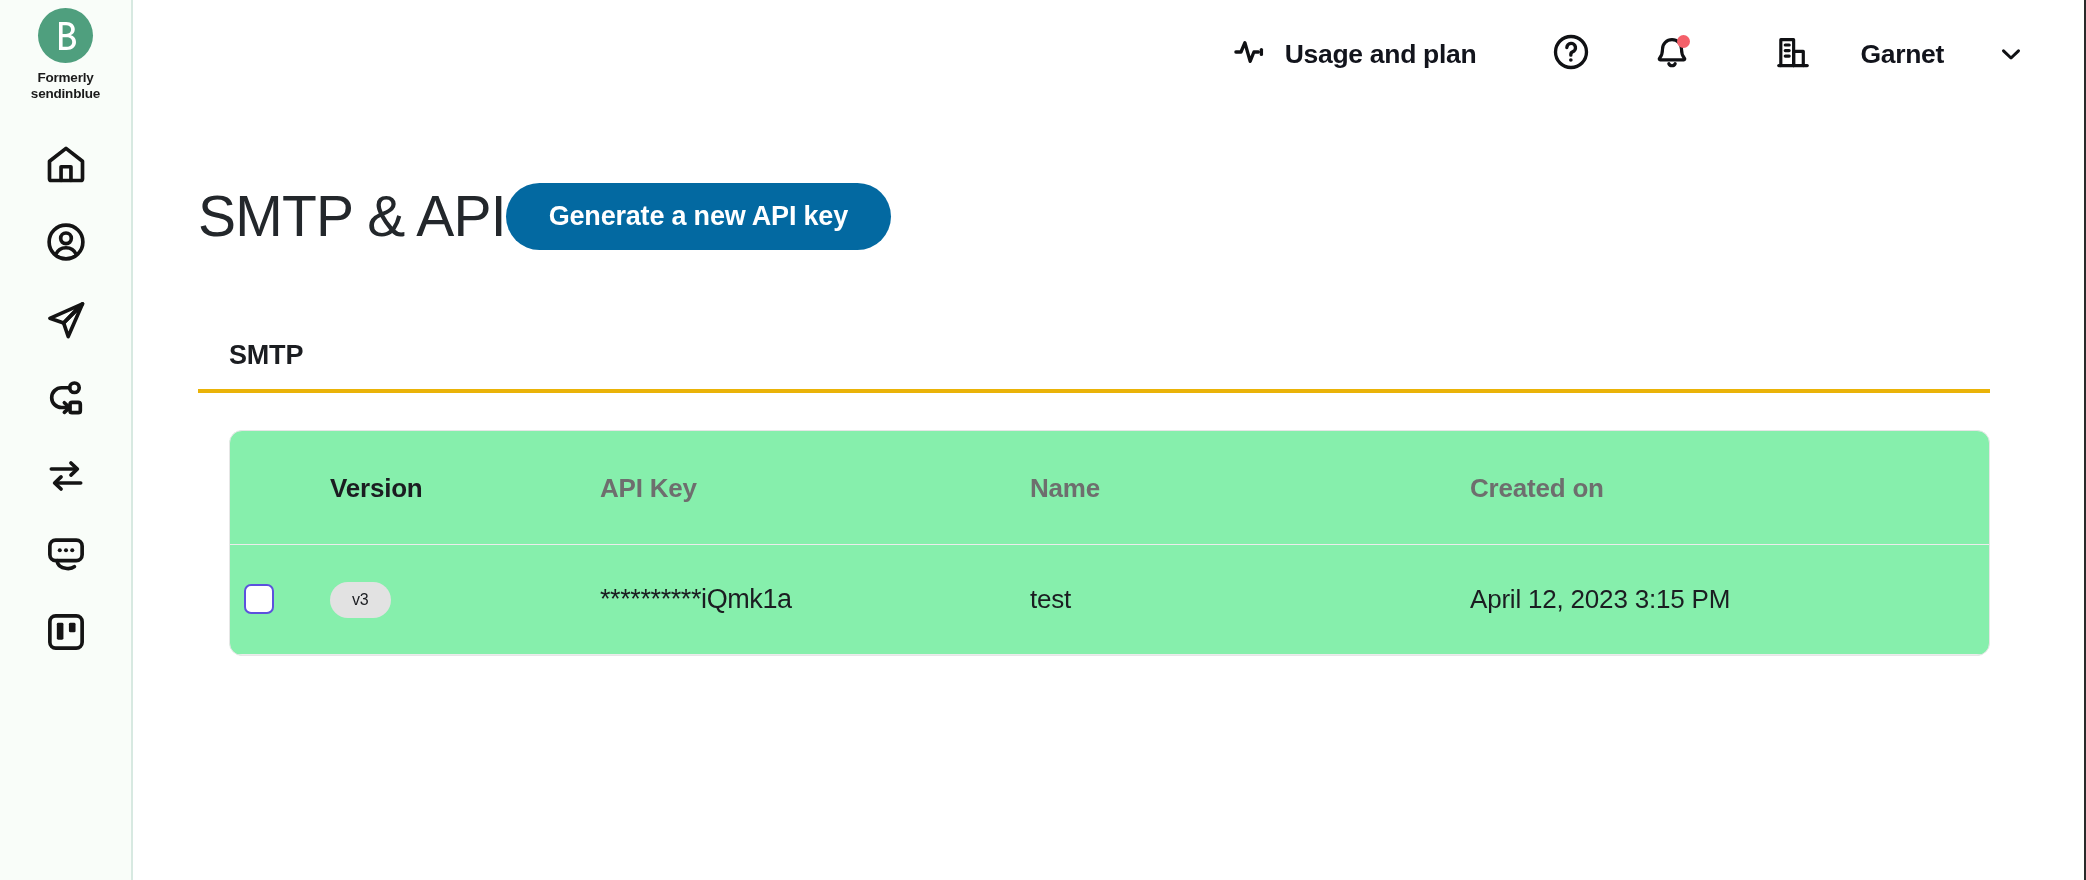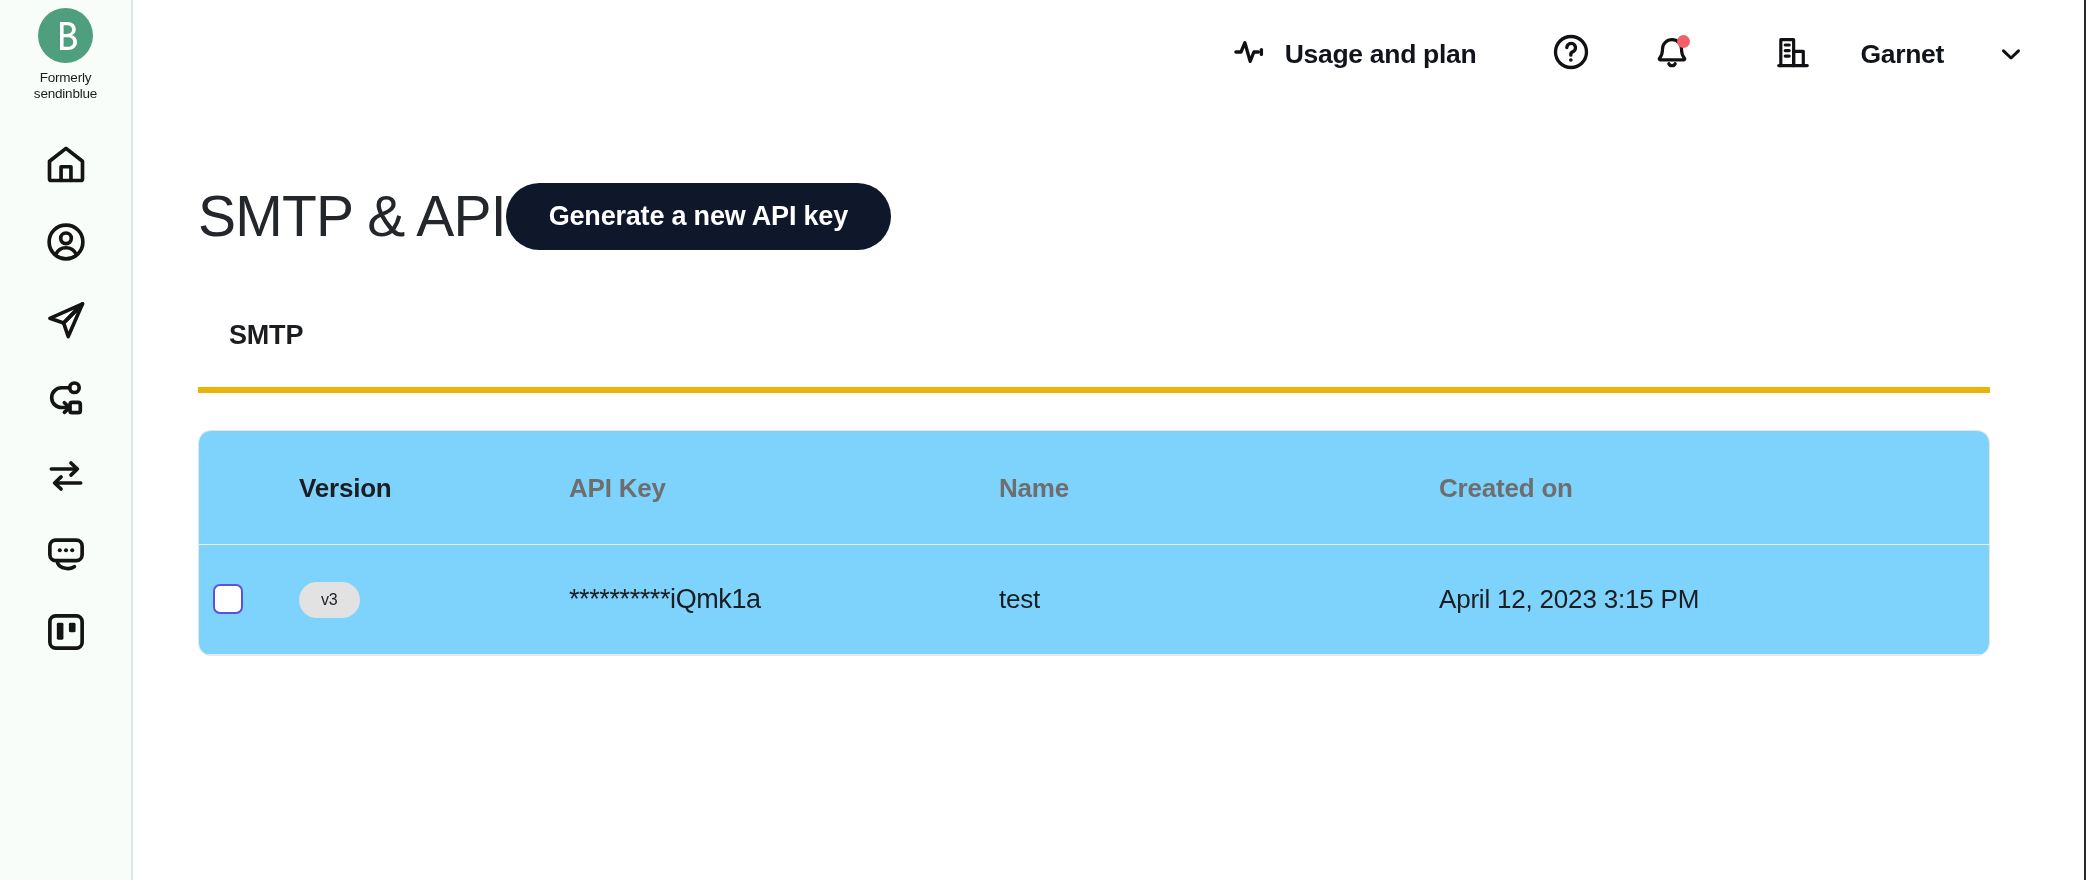--- a/index.html
+++ b/index.html
@@ -52,21 +52,21 @@
     line-height: 1;
     letter-spacing: 0;
     font-family: "DejaVu Sans", sans-serif;
   }
   .brand-sub {
     margin-top: 7px;
     font-size: 13.5px;
     line-height: 15.5px;
     color: #1b1b1b;
     text-align: center;
-    font-weight: 400;
+    font-weight: 700;
     letter-spacing: -0.2px;
   }
 
   .rail-nav {
     margin-top: 24px;
     width: 100%;
     display: flex;
     flex-direction: column;
     align-items: center;
   }
@@ -156,40 +156,40 @@
     margin-top: 52px;
   }
   .page-title {
     font-size: 57px;
     font-weight: 400;
     color: #23272b;
     letter-spacing: -0.8px;
     line-height: 1;
   }
   .primary-btn {
-    background: #0f172a;
+    background: #0369a1;
     color: #ffffff;
     border: none;
     border-radius: 34px;
     height: 67px;
     padding: 0 43px;
     font-size: 27px;
     font-weight: 700;
     letter-spacing: -0.2px;
     cursor: pointer;
     font-family: "Liberation Sans", sans-serif;
     white-space: nowrap;
   }
 
   
   .tabs {
     margin-top: 48px;
     display: flex;
-    align-items: flex-start;
-    border-bottom: 6px solid #eab308;
+    align-items: flex-end;
+    border-bottom: 4px solid #eab308;
     padding-left: 31px;
     height: 73px;
     gap: 0;
   }
   .tab {
     font-size: 27px;
     font-weight: 700;
     color: #1b1d21;
     letter-spacing: -0.2px;
     padding: 0 44px 18px 0;
@@ -214,24 +214,25 @@
     margin-left: 31px;
     font-size: 27px;
     font-weight: 700;
     color: #1b1d21;
     letter-spacing: -0.2px;
   }
 
   
   .card {
     margin-top: 37px;
+    margin-left: 31px;
     margin-right: 0;
     border: 1.5px solid #e6e6e6;
     border-radius: 13px;
-    background: #7dd3fc;
+    background: #86efac;
     overflow: hidden;
   }
   table { width: 100%; border-collapse: collapse; table-layout: fixed; }
   thead th {
     text-align: left;
     font-size: 26px;
     font-weight: 700;
     color: #6e6e6e;
     letter-spacing: -0.2px;
     padding: 42px 0 40px 0;

